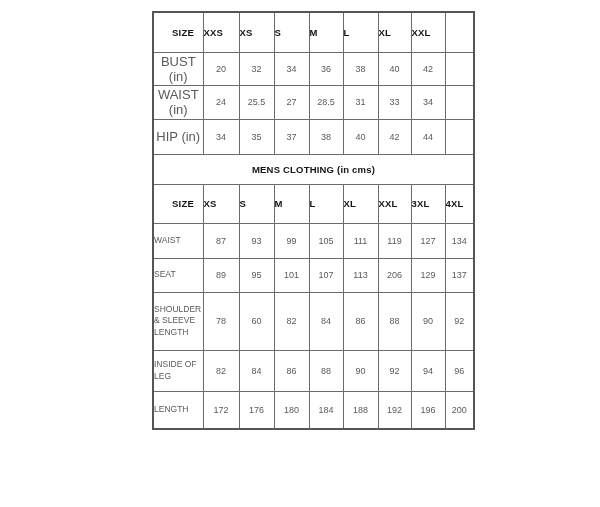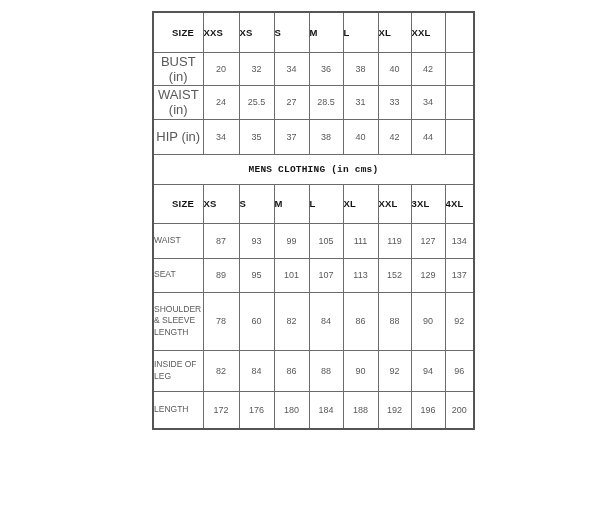--- a/index.html
+++ b/index.html
@@ -31,21 +31,21 @@
     vertical-align: middle;
     overflow: hidden;
     box-sizing: border-box;
   }
   
   tr.r-wtitle   { height: 30px; }
   tr.r-whead    { height: 40px; }
   tr.r-bust     { height: 33px; }
   tr.r-wwaist   { height: 34px; }
   tr.r-hip      { height: 35px; }
-  tr.r-mtitle   { height: 30px; font-family: Liberation Mono, monospace; }
+  tr.r-mtitle   { height: 30px; }
   tr.r-mhead    { height: 39px; }
   tr.r-chest    { height: 35px; }
   tr.r-mwaist   { height: 35px; }
   tr.r-seat     { height: 34px; padding-left: 12px; }
   tr.r-shoulder { height: 58px; }
   tr.r-inside   { height: 41px; }
   tr.r-length   { height: 38px; border-radius: 10px; }
 
   td.title-l {
     text-align: left;
@@ -179,21 +179,21 @@
       <td class="val">127</td>
       <td class="val">134</td>
     </tr>
     <tr class="r-seat">
       <td class="lbl-l">SEAT</td>
       <td class="val">89</td>
       <td class="val">95</td>
       <td class="val">101</td>
       <td class="val">107</td>
       <td class="val">113</td>
-      <td class="val">152</td>
+      <td class="val">206</td>
       <td class="val">129</td>
       <td class="val">137</td>
     </tr>
     <tr class="r-shoulder">
       <td class="lbl-l">SHOULDER &amp; SLEEVE LENGTH</td>
       <td class="val">78</td>
       <td class="val">60</td>
       <td class="val">82</td>
       <td class="val">84</td>
       <td class="val">86</td>

